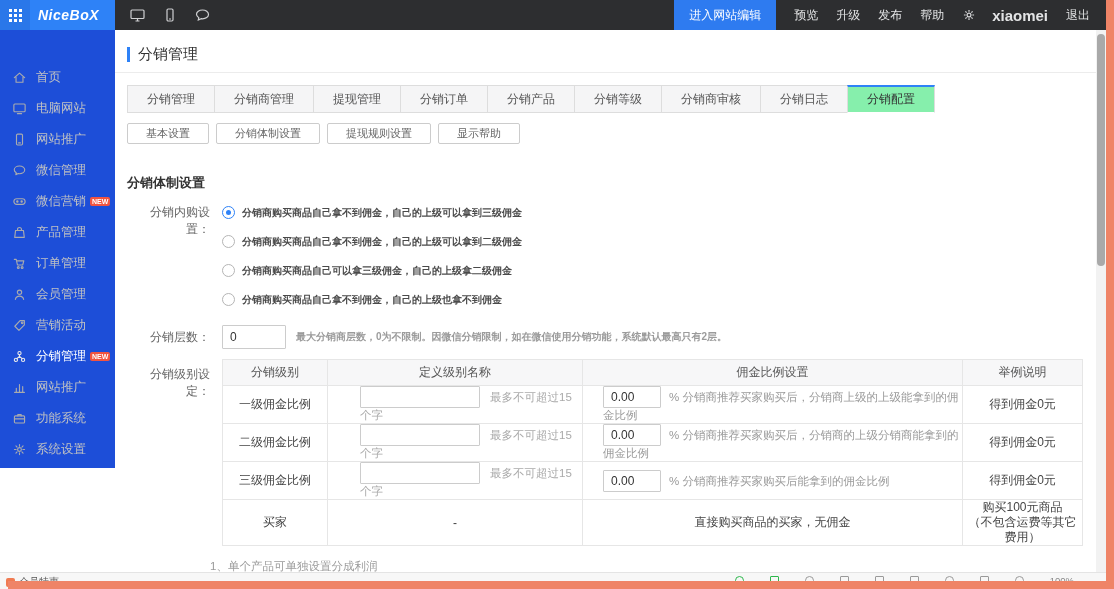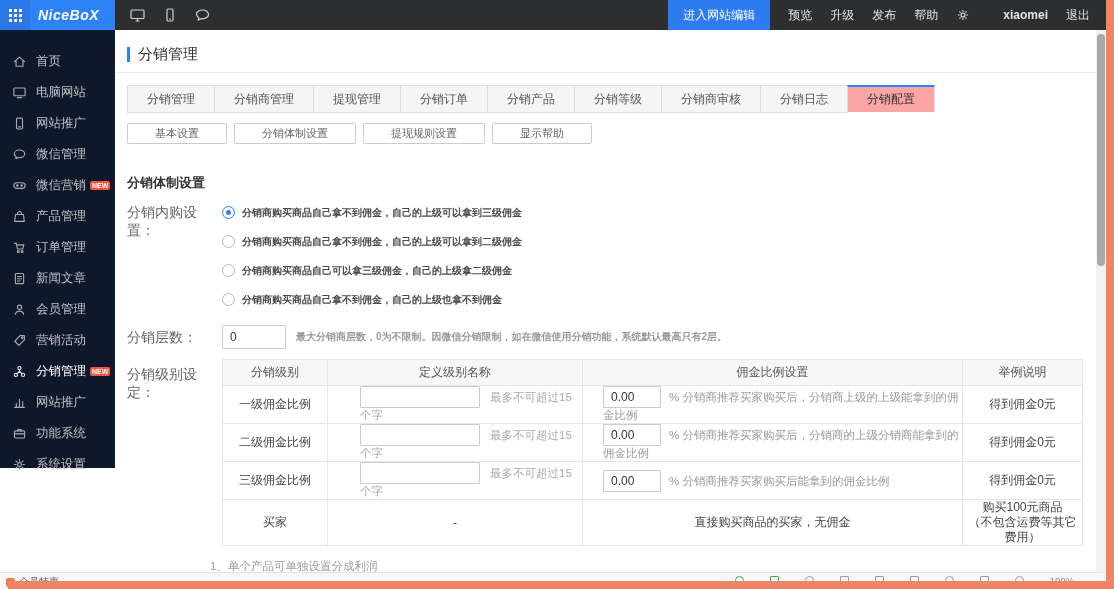--- a/index.html
+++ b/index.html
@@ -11,46 +11,46 @@
   .logo-area { width:115px; height:30px; background:#2e82f7; display:flex; align-items:center; flex:none; }
   .grid-btn { width:30px; height:30px; display:flex; align-items:center; justify-content:center; background:#2a77e9; }
   .logo-text { color:#fff; font-weight:bold; font-size:14px; letter-spacing:.5px; margin-left:8px; font-style:italic; }
   .device-icons { display:flex; align-items:center; gap:16px; margin-left:14px; color:#cfd0d2; }
   .device-icons span { display:flex; }
   .topbar-right { margin-left:auto; display:flex; align-items:center; height:30px; padding-right:24px; color:#e3e4e5; }
   .enter-btn { height:30px; background:#2e7bf0; color:#fff; border:none; font-size:12px; padding:0 15px;
     cursor:pointer; font-family:Liberation Mono, monospace; }
   .top-link { font-size:12px; margin-left:18px; cursor:pointer; color:#e3e4e5; }
   .top-gear { margin-left:18px; display:flex; color:#d6d7d8; cursor:pointer; }
-  .top-user { font-size:12px; margin-left:33px; font-weight:bold; }
+  .top-user { font-size:15px; margin-left:16px; font-weight:bold; }
   
-  .sidebar { position:absolute; left:0; top:30px; width:115px; height:438px; background:#0f172a; z-index:4; padding-top:16px; }
+  .sidebar { position:absolute; left:0; top:30px; width:115px; height:438px; background:#1d4ed8; z-index:4; padding-top:32px; }
   .side-item { height:31px; display:flex; align-items:center; padding-left:12px; color:#bfc1c3;
     font-size:12.5px; cursor:pointer; }
   .side-item .s-icon { width:15px; height:15px; margin-right:9px; display:flex; color:#a9abae; }
   .side-item.active { color:#fff; }
   .side-item.active .s-icon { color:#e8e9ea; }
   .badge-new { background:#f25440; color:#fff; font-size:7px; font-weight:bold; border-radius:2px;
     padding:1px 2px; margin-left:4px; line-height:1; }
   
   .main { position:absolute; left:115px; top:30px; width:981px; height:542px; background:#fff; overflow:hidden; }
   .page-title { margin:16px 0 0 12px; display:flex; align-items:center; height:16px; }
   .title-bar { width:3px; height:15px; background:#2e82f7; margin-right:8px; }
   .title-text { font-size:15px; color:#333; }
   .h-divider { border-bottom:1px solid #ececec; margin-top:10px; }
   .tabs { display:flex; margin:12px 0 0 12px; }
   .tab { height:28px; line-height:26px; padding:0 19px; font-size:12px; color:#555; background:#f5f5f6;
     border:1px solid #ddd; margin-right:-1px; cursor:pointer; }
-  .tab.active { background:#fca5a5; border-top:2px solid #2e82f7; border-bottom:1px solid #fff; color:#333; line-height:24px; }
+  .tab.active { background:#86efac; border-top:2px solid #2e82f7; border-bottom:1px solid #fff; color:#333; line-height:24px; }
   .subbtns { display:flex; margin:10px 0 0 12px; gap:7px; }
-  .subbtn { height:21px; line-height:19px; padding:0 27px; font-size:11px; color:#666; background:#fff;
+  .subbtn { height:21px; line-height:19px; padding:0 18px; font-size:11px; color:#666; background:#fff;
     border:1px solid #ccc; border-radius:2px; cursor:pointer; font-family:inherit; }
   .sec-heading { font-size:13px; font-weight:bold; color:#333; margin:30px 0 0 12px; }
   .form-row { display:flex; margin-left:12px; }
-  .flabel { width:83px; flex:none; text-align:left; font-size:14px; color:#666; }
+  .flabel { width:83px; flex:none; text-align:right; font-size:12px; color:#666; }
   .radio-row { margin-top:12px; }
   .radio-list { margin-left:12px; }
   .radio-item { display:flex; align-items:center; height:17px; margin-bottom:12px; cursor:pointer; }
   .radio-circle { width:13px; height:13px; border:1px solid #b5b5b5; border-radius:50%; margin-right:7px;
     flex:none; position:relative; background:#fff; }
   .radio-circle.selected { border-color:#2e82f7; }
   .radio-circle.selected::after { content:""; position:absolute; left:3px; top:3px; width:5px; height:5px;
     border-radius:50%; background:#2e82f7; }
   .radio-text { font-size:10px; color:#4a4a4a; font-weight:bold; }
   .levels-row { margin-top:5px; align-items:center; }
@@ -214,29 +214,20 @@
           <path d="M2.5 3.6h2l1.3 6h5.6l1.2-4.4H5"></path>
           <circle cx="6.7" cy="12.3" r="1"></circle>
           <circle cx="10.8" cy="12.3" r="1"></circle>
         </svg>
       </span>
       <span>订单管理</span>
     </div>
     <div class="side-item">
       <span class="s-icon">
         <svg width="15" height="15" viewBox="0 0 16 16" fill="none" stroke="currentColor" stroke-width="1.2" stroke-linecap="round" stroke-linejoin="round">
-          <rect x="3.6" y="2.6" width="8.8" height="10.8" rx="1"></rect>
-          <path d="M5.8 5.8h4.4M5.8 8.2h4.4M5.8 10.6h2.8"></path>
-        </svg>
-      </span>
-      <span>新闻文章</span>
-    </div>
-    <div class="side-item">
-      <span class="s-icon">
-        <svg width="15" height="15" viewBox="0 0 16 16" fill="none" stroke="currentColor" stroke-width="1.2" stroke-linecap="round" stroke-linejoin="round">
           <circle cx="8" cy="5.6" r="2.3"></circle>
           <path d="M3.6 13.2c.5-2.3 2.1-3.5 4.4-3.5s3.9 1.2 4.4 3.5"></path>
         </svg>
       </span>
       <span>会员管理</span>
     </div>
     <div class="side-item">
       <span class="s-icon">
         <svg width="15" height="15" viewBox="0 0 16 16" fill="none" stroke="currentColor" stroke-width="1.2" stroke-linecap="round" stroke-linejoin="round">
           <path d="M8.6 2.8h4.6v4.6L7.4 13.2 3 8.8z"></path>

